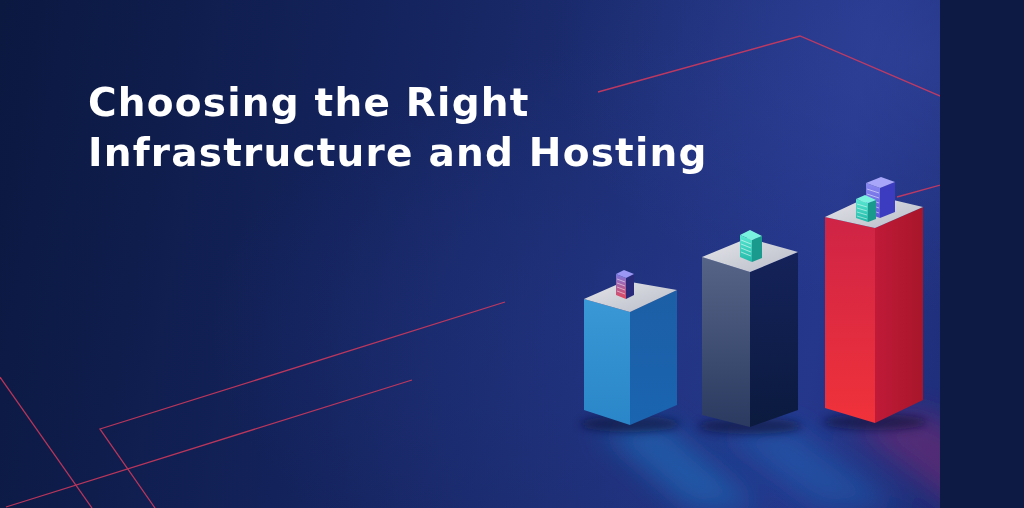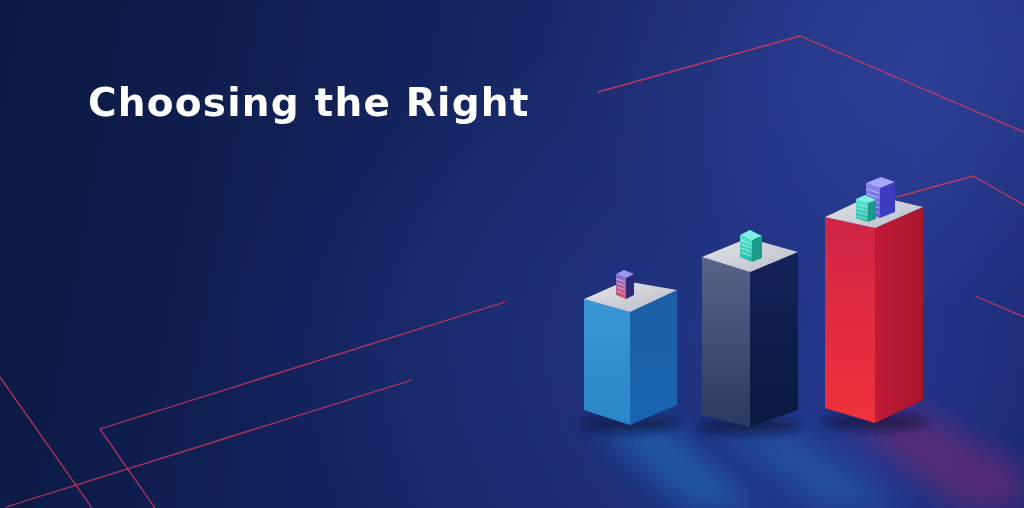--- a/index.html
+++ b/index.html
@@ -2,21 +2,21 @@
 <html><head>
 <meta charset="utf-8">
 <style>
   html, body { margin: 0; padding: 0; }
   body {
     width: 1024px; height: 508px; overflow: hidden;
     font-family: "DejaVu Sans", sans-serif;
     background: #0d1a44;
   }
   .banner {
-    position: relative; width: 1024px; height: 508px; overflow: hidden;
+    position: relative; width: 940px; height: 508px; overflow: hidden;
     background:
       radial-gradient(ellipse 520px 360px at 920px 60px, rgba(52,72,160,0.55) 0%, rgba(52,72,160,0) 70%),
       radial-gradient(ellipse 700px 420px at 700px 330px, rgba(38,56,140,0.55) 0%, rgba(38,56,140,0) 70%),
       linear-gradient(100deg, #0b1840 0%, #13225a 35%, #1c2d72 62%, #24368a 85%, #1c2a72 100%);
   }
   .art { position: absolute; left: 0; top: 0; width: 1024px; height: 508px; }
   .headline {
     position: absolute; left: 88px; top: 78px; margin: 0;
     color: #ffffff; font-weight: bold; font-size: 39px; line-height: 50px;
     letter-spacing: 1.2px;
@@ -161,14 +161,15 @@
         <line x1="857" y1="204" x2="867" y2="207"></line>
         <line x1="857" y1="208" x2="867" y2="211"></line>
         <line x1="857" y1="212" x2="867" y2="215"></line>
         <line x1="857" y1="216" x2="867" y2="219"></line>
       </g>
     </g>
   </svg>
 
   <h1 class="headline">
     <span>Choosing the Right</span>
+    <span>Infrastructure and Hosting</span>
   </h1>
 </div>
 
 </body></html>

